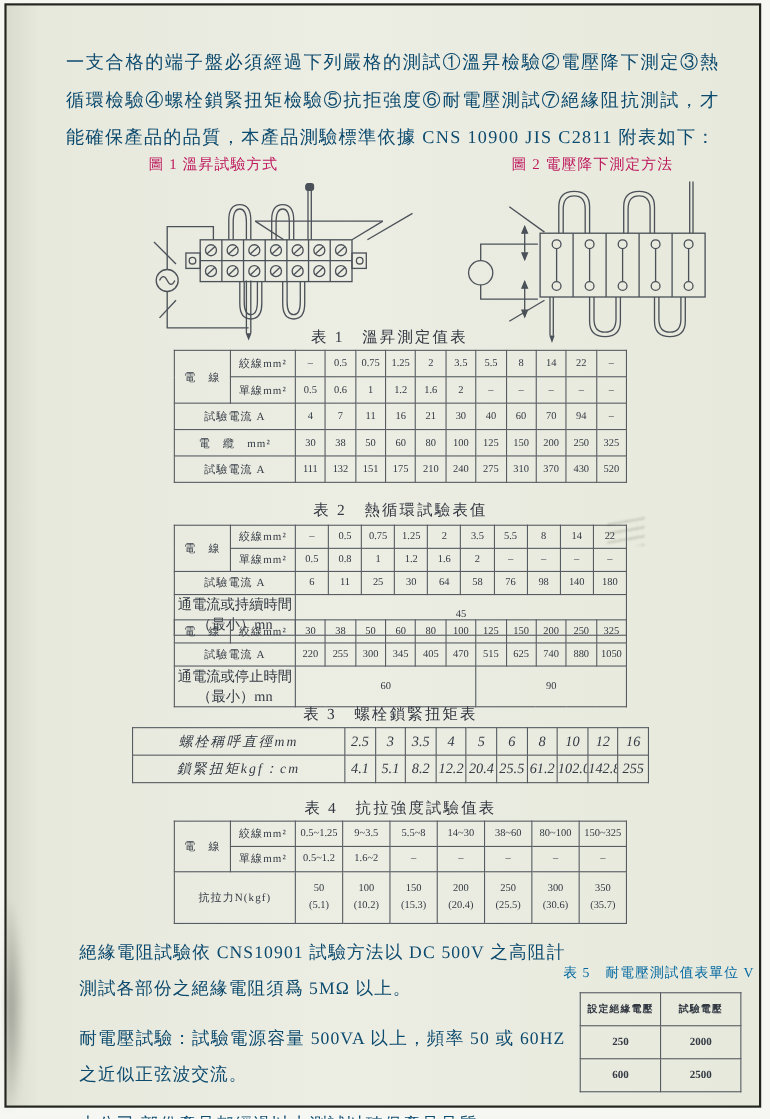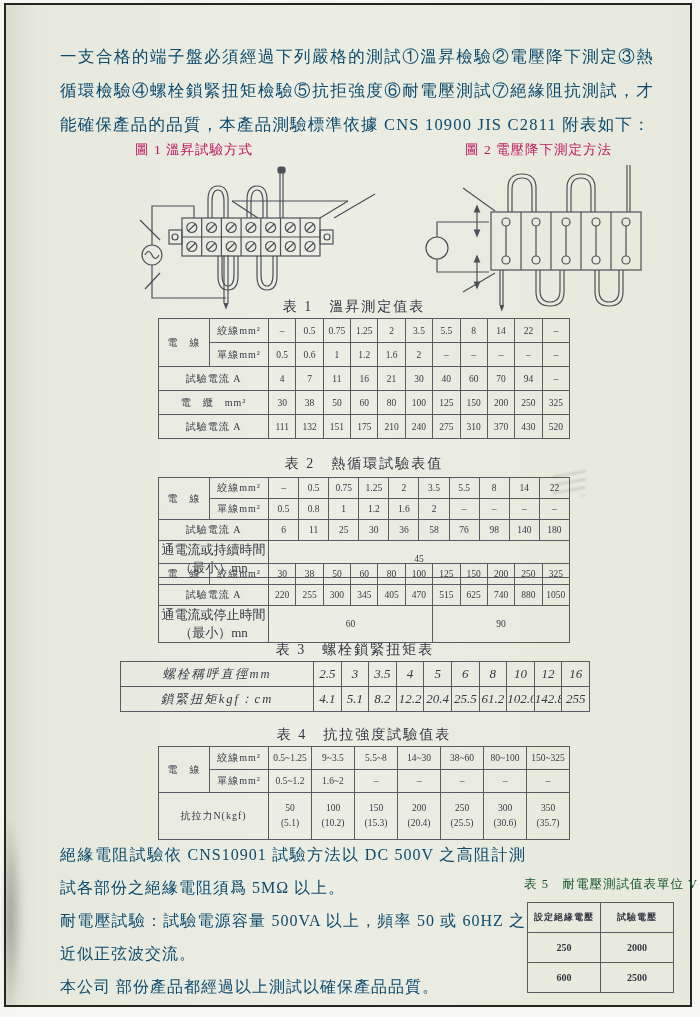--- a/index.html
+++ b/index.html
@@ -25,23 +25,23 @@
   .t2 td{height:20px;}
   .t3 td{height:24px;font-size:13px;font-style:italic;}
   .t3 td.lab{font-size:12.5px;letter-spacing:2px;}
   .t4 td{height:22px;}
   .t4 td.two{height:46px;white-space:pre-line;line-height:15px;}
   .t4 td.lab2{height:46px;}
   .t5 td{height:29px;font-size:10px;}
   .t5 td.lab{font-size:9px;letter-spacing:1px;}
   .para{left:60px;top:838px;width:466px;font-size:16px;line-height:33px;
         letter-spacing:1px;text-align:justify;}
-  .para p{margin:0;}
-  .t5head{left:512px;top:876px;font-size:12.5px;letter-spacing:1px;color:#14532d;
-          display:flex;gap:0;margin-left:12px;}
+  .para p{margin:12px;}
+  .t5head{left:512px;top:876px;font-size:12.5px;letter-spacing:1px;color:#0369a1;
+          display:flex;gap:0;}
   svg{position:absolute;overflow:visible;}
   .smudge1{left:6px;top:820px;width:16px;height:190px;
            background:radial-gradient(ellipse at left,rgba(60,60,55,.45),rgba(60,60,55,0) 75%);
            filter:blur(3px);}
   .smudge2{left:552px;top:470px;width:34px;height:26px;opacity:.25;
            background:repeating-linear-gradient(170deg,transparent 0 6px,#6a6a60 6px 8px);
            filter:blur(1px);}
 </style>
 </head>
 <body>
@@ -291,21 +291,21 @@
           <td class="v">–</td>
           <td class="v">–</td>
           <td class="v">–</td>
         </tr>
         <tr>
           <td colspan="2" class="lab">試驗電流 A</td>
           <td class="v">6</td>
           <td class="v">11</td>
           <td class="v">25</td>
           <td class="v">30</td>
-          <td class="v">36</td>
+          <td class="v">64</td>
           <td class="v">58</td>
           <td class="v">76</td>
           <td class="v">98</td>
           <td class="v">140</td>
           <td class="v">180</td>
         </tr>
         <tr>
           <td colspan="2" class="lab sm">通電流或持續時間（最小）mn</td>
           <td colspan="10" class="v">45</td>
         </tr>

